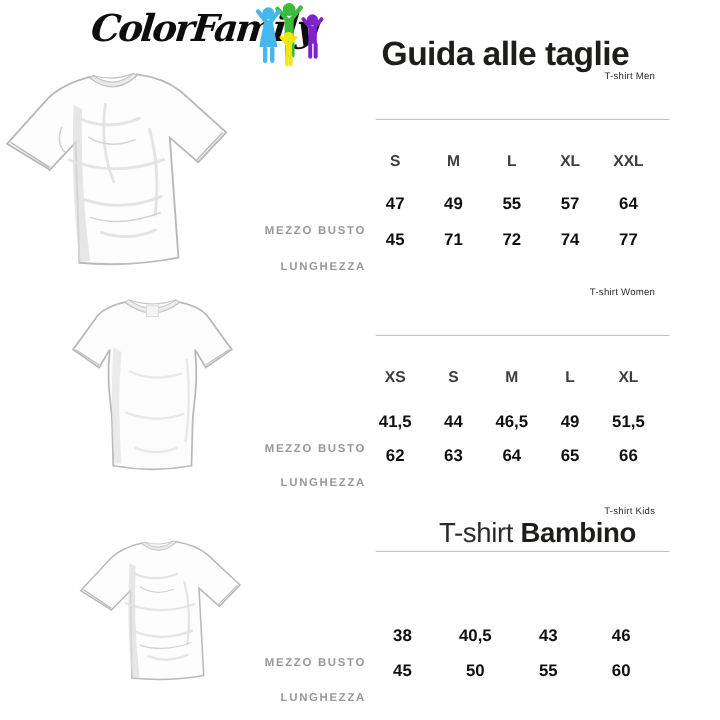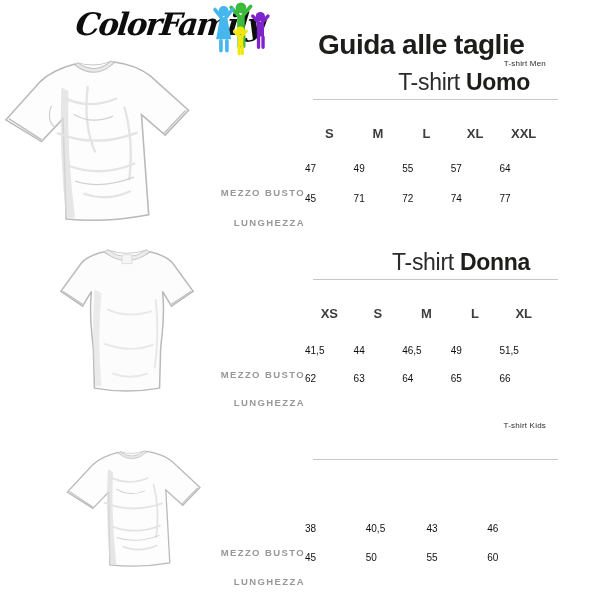--- a/index.html
+++ b/index.html
@@ -34,21 +34,21 @@
     position:absolute;left:200px;width:348px;height:18px;
     display:grid;grid-template-columns:105px repeat(5,1fr);align-items:center;
   }
   .trow.g4{grid-template-columns:105px repeat(4,1fr);}
   .rlabel{
     text-align:right;font-size:9.5px;font-weight:600;color:#989898;
     letter-spacing:1.4px;padding-right:0;margin-top:48px;
   }
   .rlabel.lighter{color:#b5b5b5;}
   .sz{text-align:center;font-size:13px;font-weight:600;color:#3d3d3d;}
-  .val{text-align:left;font-size:10px;font-weight:400;color:#0f0f0f;}
+  .val{text-align:center;font-size:14px;font-weight:700;color:#0f0f0f;}
   
   .tshirt{position:absolute;}
   
   .footer-note{
     position:absolute;left:150px;top:574px;width:330px;text-align:center;
     font-size:7.5px;font-weight:700;color:#141414;
   }
 </style>
 </head>
 <body>
@@ -103,24 +103,20 @@
       <path d="M132,55 Q140,90 133,130"></path>
     </g>
     <g stroke="#d2d2d2" stroke-width="1.3" fill="none">
       <path d="M80,60 Q98,72 120,64"></path>
       <path d="M78,128 Q104,138 138,127"></path>
       <path d="M58,50 Q52,64 60,72"></path>
     </g>
   </svg>
 
   <div class="sec-sublabel" style="top:59px">T-shirt Men</div>
-  <div class="sec-title" style="top:69px">
-    <span>T-shirt</span>
-    <b>Uomo</b>
-  </div>
   <div class="divider" style="top:99px"></div>
 
   <div class="trow" style="top:109px">
     <span class="rlabel"></span>
     <span class="sz">S</span>
     <span class="sz">M</span>
     <span class="sz">L</span>
     <span class="sz">XL</span>
     <span class="sz">XXL</span>
   </div>
@@ -149,24 +145,21 @@
     <path d="M30,65 L10,52 M120,65 L140,52" stroke="#c0c0c0" stroke-width="1.2" fill="none"></path>
     <path d="M42,50 Q39,100 43,148 L49,148 Q45,100 49,54 Z" fill="#e3e3e3" opacity="0.7"></path>
     <g stroke="#e8e8e8" stroke-width="2" fill="none">
       <path d="M55,70 Q75,80 100,72"></path>
       <path d="M52,105 Q78,115 102,106"></path>
       <path d="M60,135 Q78,142 96,135"></path>
       <path d="M104,60 Q108,95 103,130"></path>
     </g>
   </svg>
 
-  <div class="sec-title" style="top:249px">
-    <span>T-shirt</span>
-    <b>Donna</b>
-  </div>
+  <div class="sec-sublabel" style="top:239px">T-shirt Women</div>
   <div class="divider" style="top:279px"></div>
 
   <div class="trow" style="top:289px">
     <span class="rlabel"></span>
     <span class="sz">XS</span>
     <span class="sz">S</span>
     <span class="sz">M</span>
     <span class="sz">L</span>
     <span class="sz">XL</span>
   </div>
@@ -200,20 +193,24 @@
       <path d="M86,141 Q110,151 134,141"></path>
       <path d="M132,55 Q140,90 133,130"></path>
     </g>
     <g stroke="#d2d2d2" stroke-width="1.4" fill="none">
       <path d="M80,60 Q98,72 120,64"></path>
       <path d="M78,128 Q104,138 138,127"></path>
     </g>
   </svg>
 
   <div class="sec-sublabel" style="top:421px">T-shirt Kids</div>
+  <div class="sec-title" style="top:431px">
+    <span>T-shirt</span>
+    <b>Bambino</b>
+  </div>
   <div class="divider" style="top:459px"></div>
 
   <div class="trow g4" style="top:499px">
     <span class="rlabel">MEZZO BUSTO</span>
     <span class="val">38</span>
     <span class="val">40,5</span>
     <span class="val">43</span>
     <span class="val">46</span>
   </div>
   <div class="trow g4" style="top:528px">

